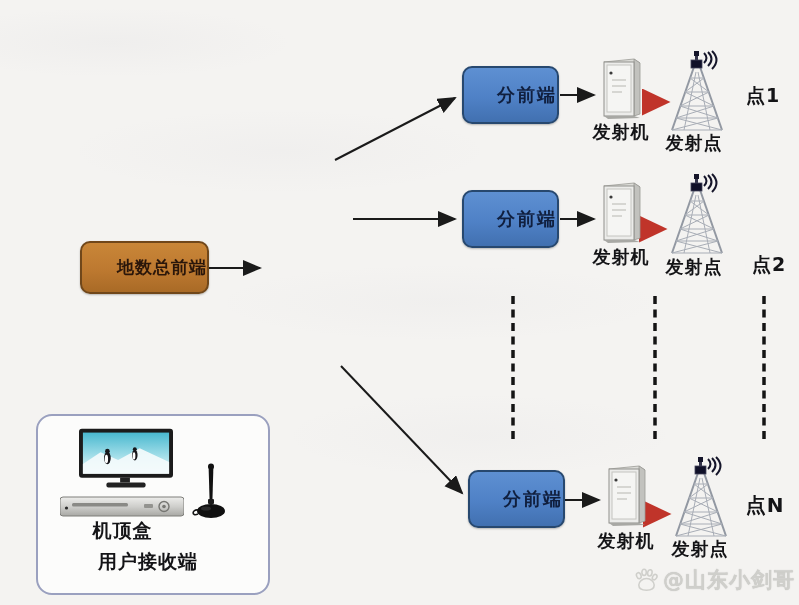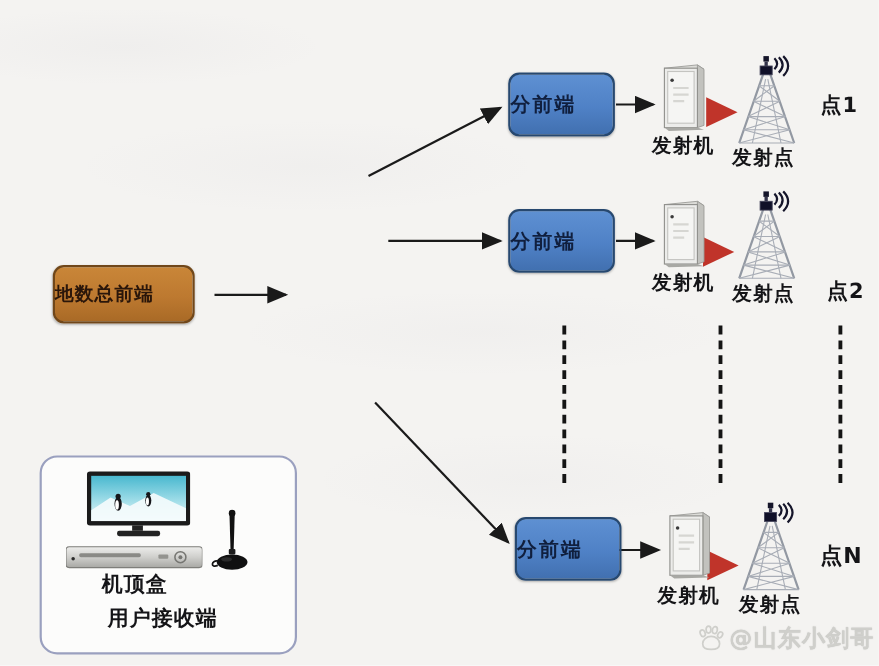--- a/index.html
+++ b/index.html
@@ -8,25 +8,25 @@
     font-family:"DejaVu Sans","Liberation Sans",sans-serif;
     background:
       radial-gradient(ellipse 260px 50px at 14% 7%, rgba(150,150,165,0.05), transparent 70%),
       radial-gradient(ellipse 300px 60px at 35% 25%, rgba(150,150,165,0.045), transparent 70%),
       radial-gradient(ellipse 320px 55px at 55% 50%, rgba(150,150,165,0.04), transparent 70%),
       radial-gradient(ellipse 280px 60px at 60% 72%, rgba(150,150,165,0.04), transparent 70%),
       #f4f3f1;
   }
   .connectors{position:absolute;left:0;top:0;z-index:1;}
   .node{
-    position:absolute;z-index:2;display:flex;align-items:center;justify-content:flex-start;
+    position:absolute;z-index:2;display:flex;align-items:center;justify-content:flex-end;
     font-weight:bold;box-sizing:border-box;
   }
   .headend{
-    left:48px;top:241px;width:129px;height:53px;border-radius:10px;
+    left:80px;top:241px;width:129px;height:53px;border-radius:10px;
     background:linear-gradient(180deg,#c98638 0%,#bd7930 55%,#a96a26 100%);
     border:2px solid #70471a;color:#2a160a;font-size:17px;letter-spacing:1px;
     box-shadow:0 1px 2px rgba(0,0,0,0.25);
   }
   .ellipse{
     left:267px;top:124px;width:88px;height:292px;border-radius:50%;
     background:radial-gradient(ellipse at 42% 36%,#9ccb64 0%,#8cbf52 55%,#7cae44 100%);
     border:2px solid #5c6b3b;color:#14181c;
     box-shadow:0 1px 3px rgba(0,0,0,0.25);
   }

